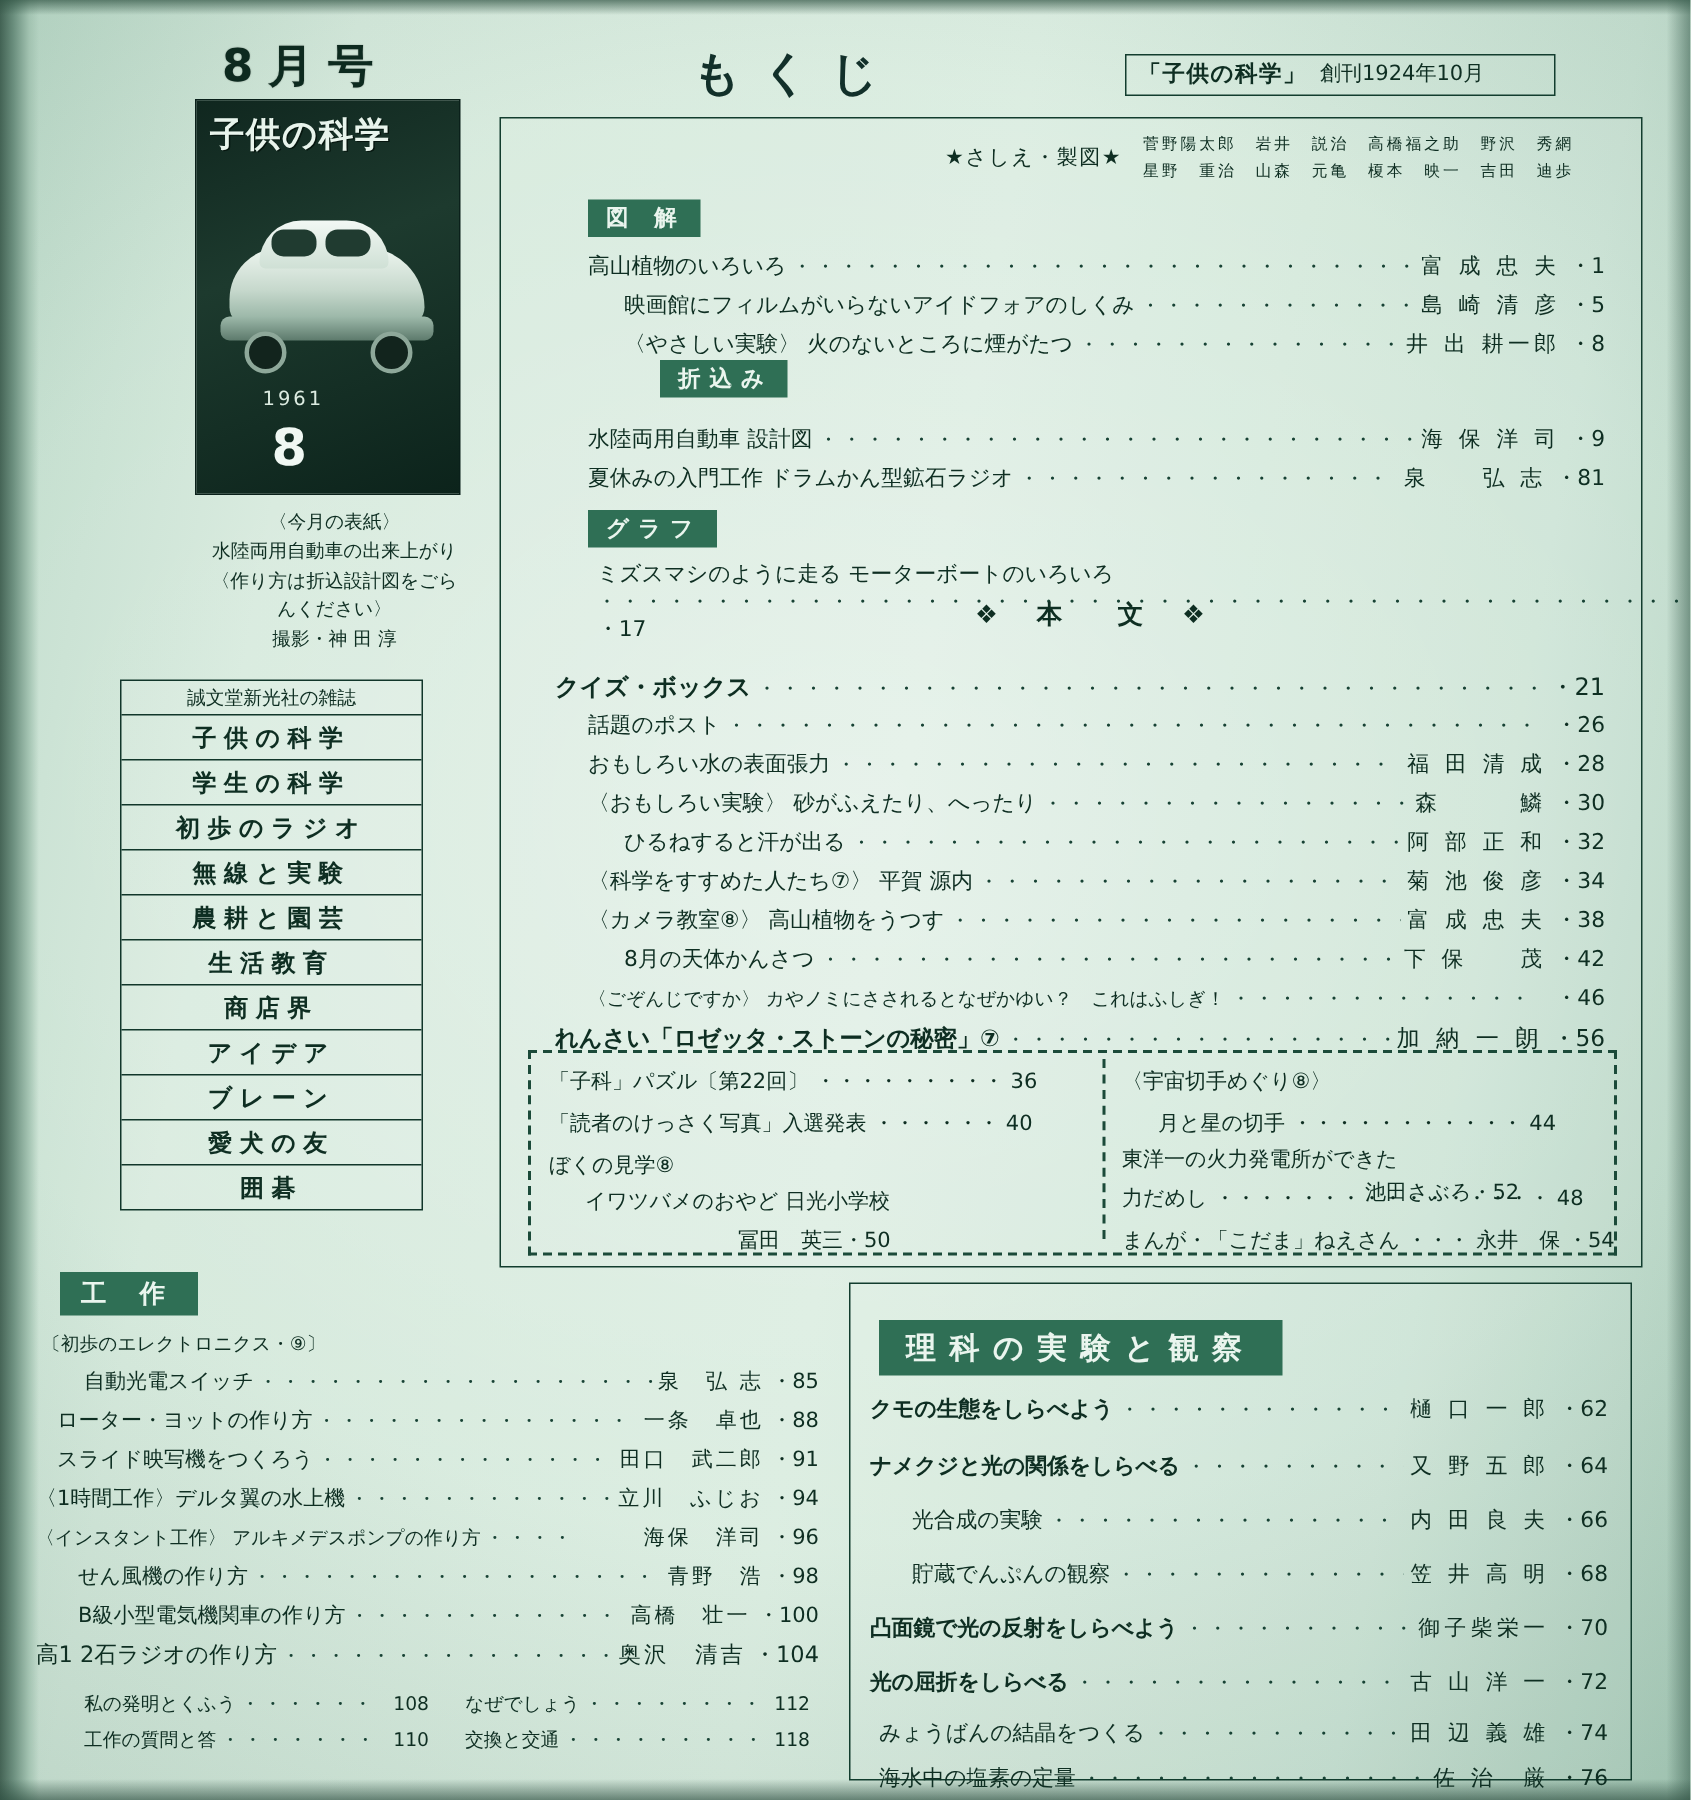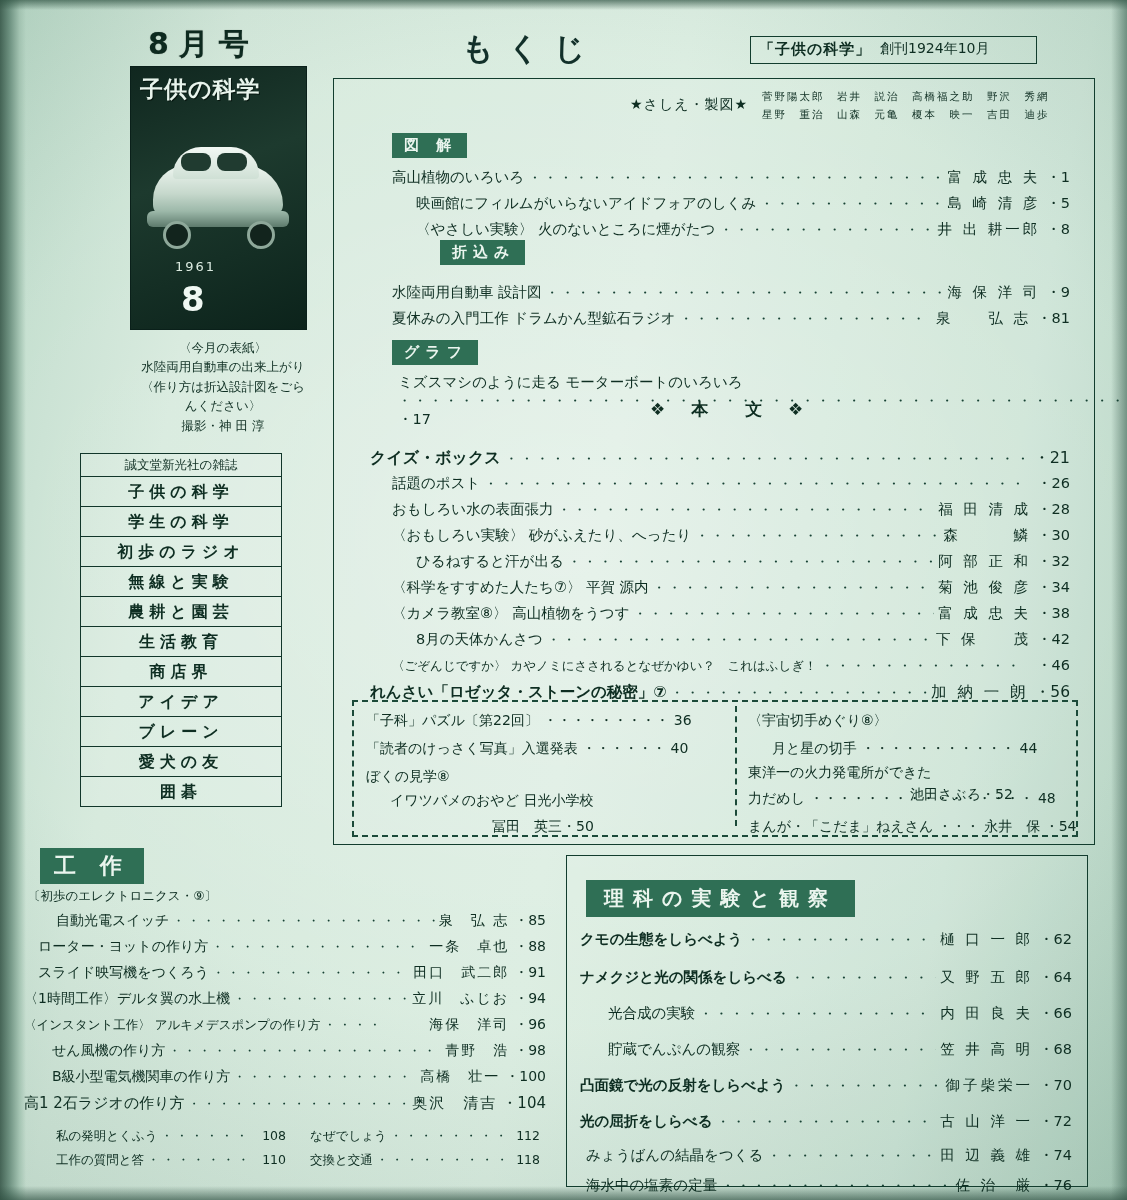--- a/index.html
+++ b/index.html
@@ -185,21 +185,21 @@
     border-left:2px dashed #1b4a39;
   }
   .mini{
     position:absolute;font-size:14px;white-space:nowrap;
   }
 
   
   #kousaku-label{
     left:40px;top:848px;
     background:#2f6f55;color:#eaf5ee;
-    font-size:22px;font-weight:700;letter-spacing:8px;
+    font-size:17px;font-weight:700;letter-spacing:8px;
     padding:3px 14px;
   }
   .kline{
     position:absolute;font-size:14px;white-space:nowrap;
     display:flex;align-items:baseline;
   }
   .kline .t{flex:0 0 auto;}
   .kline .lead{flex:1 1 auto;overflow:hidden;margin:0 3px;color:#174234;letter-spacing:2.5px;font-size:12.5px;}
   .kline .au{flex:0 0 auto;letter-spacing:2px;}
   .kline .pg{flex:0 0 auto;margin-left:5px;}

